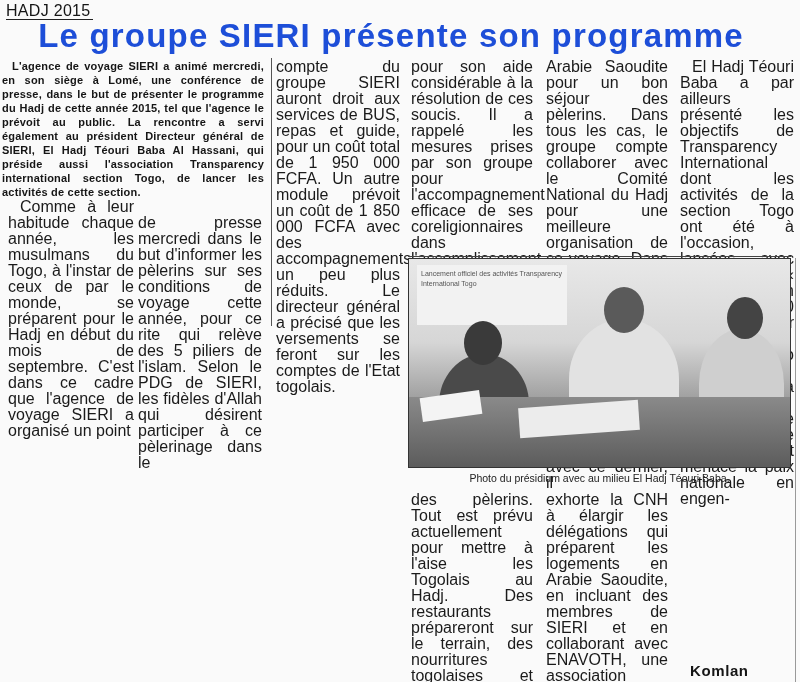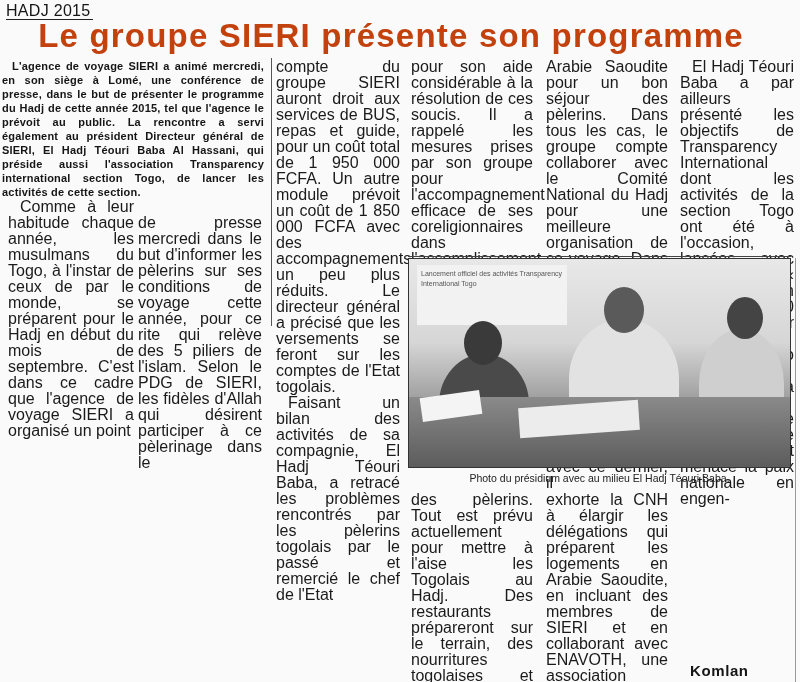--- a/index.html
+++ b/index.html
@@ -1,18 +1,18 @@
 <!DOCTYPE html>
 <html><head>
 <meta charset="utf-8">
 <style>
   html, body { margin:0; padding:0; }
   body { width:800px; height:682px; background:#fafafa; position:relative; overflow:hidden; font-family:"Liberation Sans", sans-serif; color:#151515; }
   .rubric { position:absolute; left:6px; top:2px; font-size:16px; letter-spacing:0.3px; border-bottom:1.5px solid #222; line-height:17px; padding-right:2px; }
-  .headline { position:absolute; left:0; width:752px; top:16px; text-align:center; font-weight:bold; font-size:33px; letter-spacing:1.2px; line-height:40px; color:#c2410c; padding-left:30px; box-sizing:border-box; }
+  .headline { position:absolute; left:0; width:752px; top:16px; text-align:center; font-weight:bold; font-size:33px; letter-spacing:1.2px; line-height:40px; color:#1d4ed8; padding-left:30px; box-sizing:border-box; }
   .col { position:absolute; font-size:16px; line-height:16px; text-align:justify; color:#1a1a1a; }
   .col p { margin:0; }
   .ind { text-indent:12px; }
   .lead { position:absolute; left:2px; top:59px; width:262px; font-weight:bold; font-size:11px; line-height:14px; text-align:justify; letter-spacing:0.2px; }
   .lead p { margin:0; text-indent:10px; }
   .vrule { position:absolute; background:#555; width:1px; }
   .hrule { position:absolute; background:#444; height:1px; }
   .photo { position:absolute; left:408px; top:258px; width:383px; height:210px; border:1.5px solid #333; box-sizing:border-box; overflow:hidden;
            background: linear-gradient(180deg,#e8e8e8 0%,#d6d6d6 40%,#9a9a9a 70%,#6e6e6e 100%); }
   .photo .banner { position:absolute; left:8px; top:6px; width:150px; height:60px; background:#f2f2f2; font-size:7px; color:#555; padding:4px; box-sizing:border-box; line-height:10px; }
@@ -37,21 +37,20 @@
   <p class="ind">Comme à leur habitude chaque année, les musulmans du Togo, à l'instar de ceux de par le monde, se préparent pour le Hadj en début du mois de septembre. C'est dans ce cadre que l'agence de voyage SIERI a organisé un point</p>
 </div>
 <div class="col" style="left:138px; top:199px; width:124px;margin-top:16px;">
   <p>de presse mercredi dans le but d'informer les pèlerins sur ses conditions de voyage cette année, pour ce rite qui relève des 5 piliers de l'islam. Selon le PDG de SIERI, les fidèles d'Allah qui désirent participer à ce pèlerinage dans le</p>
 </div>
 
 <div class="vrule" style="left:271px; top:58px; height:268px;"></div>
 
 <div class="col" style="left:276px; top:59px; width:124px;">
   <p>compte du groupe SIERI auront droit aux services de BUS, repas et guide, pour un coût total de 1 950 000 FCFA. Un autre module prévoit un coût de 1 850 000 FCFA avec des accompagnements un peu plus réduits. Le directeur général a précisé que les versements se feront sur les comptes de l'Etat togolais.</p>
-  <p class="ind">Faisant un bilan des activités de sa compagnie, El Hadj Téouri Baba, a retracé les problèmes rencontrés par les pèlerins togolais par le passé et remercié le chef de l'Etat</p>
 </div>
 
 <div class="col" style="left:411px; top:59px; width:122px;">
   <p>pour son aide considérable à la résolution de ces soucis. Il a rappelé les mesures prises par son groupe pour l'accompagnement efficace de ses coreligionnaires dans l'accomplissement du Hadj. L'orateur a dit que son groupe a, à cet effet, signé un contrat avec Ethiopian Airlines qui assure depuis un certain temps, un bon transport</p>
 </div>
 <div class="col" style="left:546px; top:59px; width:122px;">
   <p>Arabie Saoudite pour un bon séjour des pèlerins. Dans tous les cas, le groupe compte collaborer avec le Comité National du Hadj pour une meilleure organisation de ce voyage. Dans ce sens, SIERI a fait des propositions portant sur divers points : Il veut l'autorisation pour opérer avec Ethiopians Airlines, conformément au contrat signé avec ce dernier, il</p>
 </div>
 <div class="col" style="left:680px; top:59px; width:114px;">
   <p class="ind">El Hadj Téouri Baba a par ailleurs présenté les objectifs de Transparency International dont les activités de la section Togo ont été à l'occasion, lancées avec pour vision « Zéro corruption à l'horizon 2030 ». Ceci, pour l'avènement d'un Togo développé. Selon lui, la corruption augmente le taux de chômage et menace la paix nationale en engen-</p>

